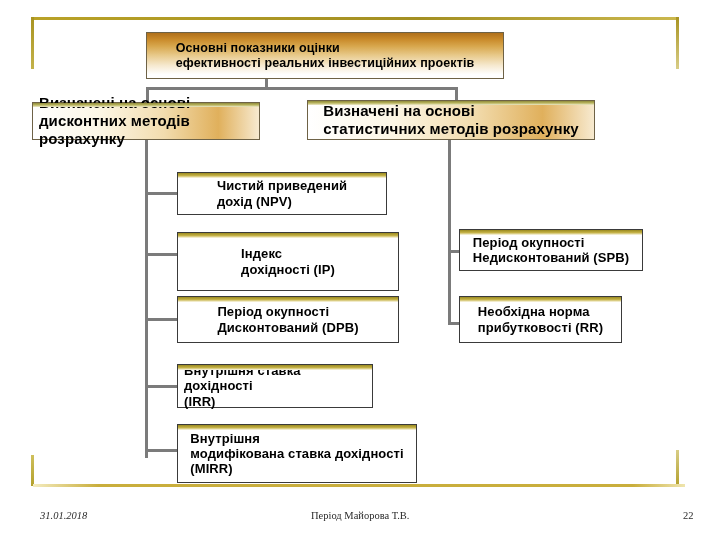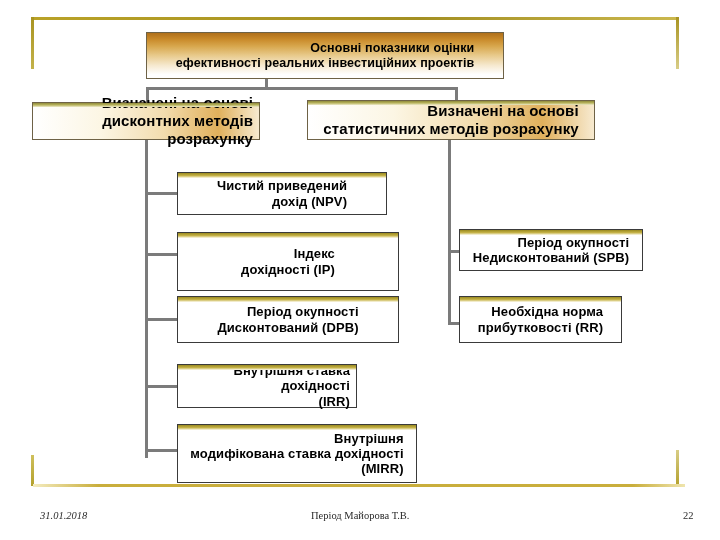--- a/index.html
+++ b/index.html
@@ -75,21 +75,21 @@
 
   
   .node {
     position: absolute;
     box-sizing: border-box;
     border: 1px solid #3a3a3a;
     background: #ffffff;
     display: flex;
     align-items: center;
     justify-content: center;
-    text-align: right;
+    text-align: left;
     color: #000000;
     font-weight: bold;
     line-height: 1.18;
     letter-spacing: 0.1px;
   }
   .node .node-label { display: block; padding: 0 6px; white-space: pre-line; }
 
   
   .node::before {
     content: "";
@@ -144,21 +144,21 @@
   }
 
   #node-discount { left: 32px;  top: 102px; width: 228px; height: 38px; }
   #node-statistic { left: 307px; top: 100px; width: 288px; height: 40px; }
 
   
   .node.leaf { font-size: 13px; }
   #node-npv  { left: 177px; top: 172px; width: 210px; height: 43px; }
   #node-ip   { left: 177px; top: 232px; width: 222px; height: 59px; }
   #node-dpb  { left: 177px; top: 296px; width: 222px; height: 47px; }
-  #node-irr  { left: 177px; top: 364px; width: 180px; height: 44px; }
+  #node-irr  { left: 177px; top: 364px; width: 196px; height: 44px; }
   #node-mirr { left: 177px; top: 424px; width: 240px; height: 59px; }
 
   #node-spb  { left: 459px; top: 229px; width: 184px; height: 42px; }
   #node-rr   { left: 459px; top: 296px; width: 163px; height: 47px; }
 
   
   .footer-text {
     position: absolute;
     top: 510px;
     font-family: "Liberation Serif", serif;

